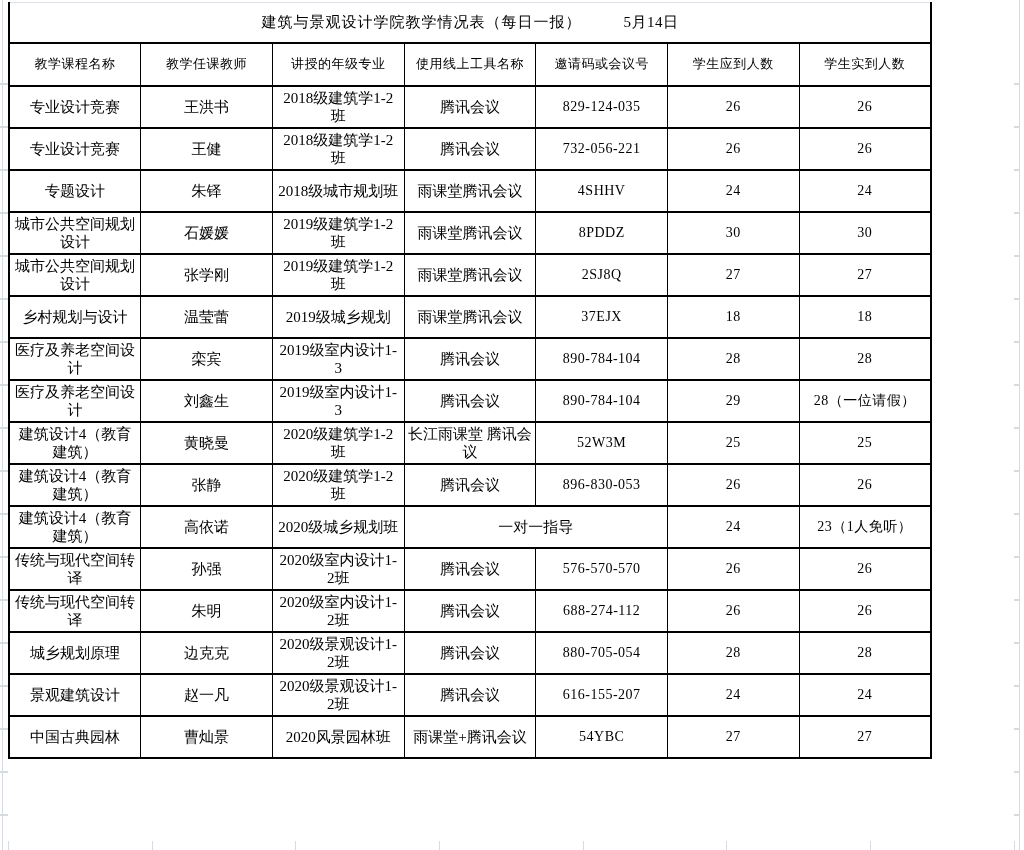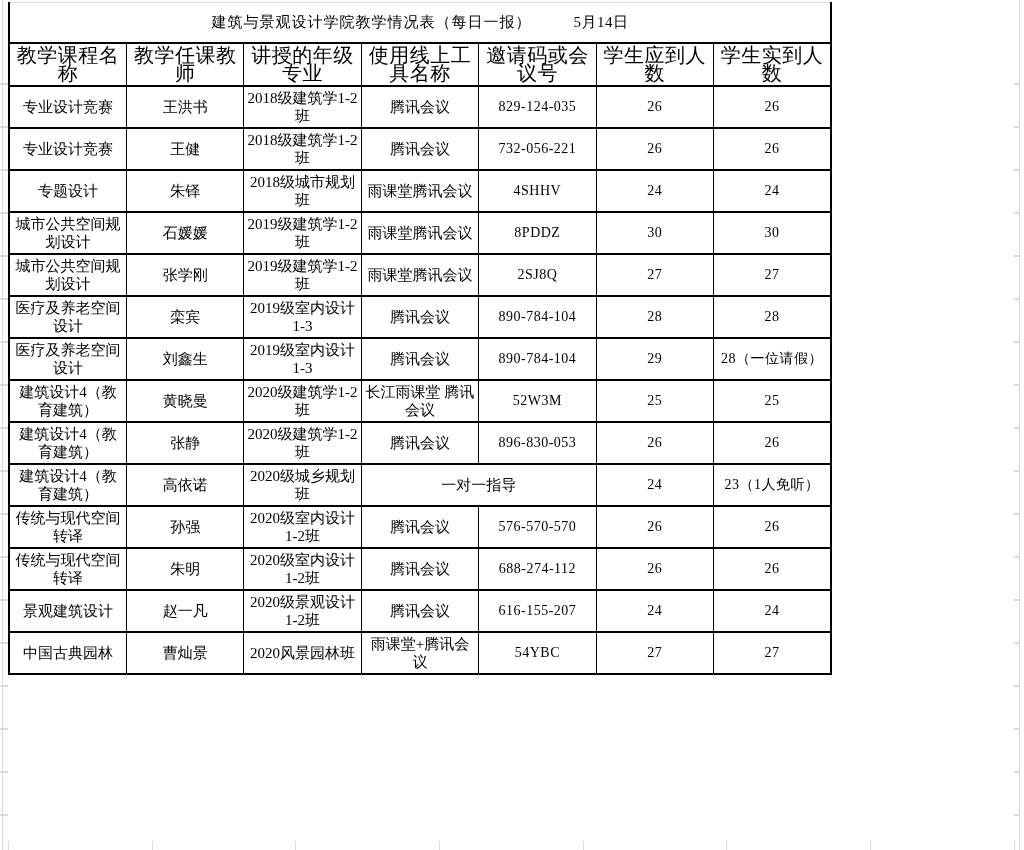--- a/index.html
+++ b/index.html
@@ -11,32 +11,32 @@
   .gl-v { position:absolute; top:0; bottom:0; width:1px; background:#d6dbe2; }
   .gl-v.left { left:2px; }
   .gl-v.right { left:1019px; }
   .tick-strip { position:absolute; width:8px; top:42px; height:799px;
     background:repeating-linear-gradient(to bottom, transparent 0 41px, #d6dbe2 41px 43px); }
   .tick-strip.l { left:0; }
   .tick-strip.r { left:1014px; width:6px; }
   .bottom-strip { position:absolute; left:8px; top:841px; height:9px; width:1007px;
     background:repeating-linear-gradient(to right, #d6dbe2 0 1px, transparent 1px 143.7px); }
 
-  table.report { position:absolute; left:8px; top:2px; width:824px;
+  table.report { position:absolute; left:8px; top:2px; width:924px;
     border-collapse:collapse; table-layout:fixed;
     border-left:2px solid #000; border-right:2px solid #000; }
   .report th, .report td {
     border:1px solid #000; border-bottom-width:2px;
     text-align:center; vertical-align:middle;
     font-size:15px; line-height:18px; padding:2px 3px;
     font-weight:normal; overflow:hidden; word-break:break-all;
   }
   tr.title-row td { border-top:1px solid #dde2e8; border-bottom-width:2px; height:40px;
     font-size:15px; letter-spacing:1px; }
-  tr.header-row th { height:43px; font-size:20px; letter-spacing:0.5px; }
+  tr.header-row th { height:43px; font-size:13px; letter-spacing:0.5px; }
   tbody tr { height:42px;border-radius:20px; }
   td[data-name="cell-code"], td[data-name="cell-expected"], td[data-name="cell-actual"] {
     font-size:14px; letter-spacing:0.5px; }
   .date-part { margin-left:42px; letter-spacing:0.5px; }
 </style>
 </head>
 <body>
 
 <div class="sheet" data-name="spreadsheet-sheet">
   <div class="gl-v left" data-name="excel-gridline-left"></div>
@@ -102,20 +102,29 @@
         <tr data-name="table-row">
           <td data-name="cell-course">城市公共空间规划设计</td>
           <td data-name="cell-teacher">张学刚</td>
           <td data-name="cell-grade">2019级建筑学1-2班</td>
           <td data-name="cell-tool">雨课堂腾讯会议</td>
           <td data-name="cell-code">2SJ8Q</td>
           <td data-name="cell-expected">27</td>
           <td data-name="cell-actual">27</td>
         </tr>
         <tr data-name="table-row">
+          <td data-name="cell-course">乡村规划与设计</td>
+          <td data-name="cell-teacher">温莹蕾</td>
+          <td data-name="cell-grade">2019级城乡规划</td>
+          <td data-name="cell-tool">雨课堂腾讯会议</td>
+          <td data-name="cell-code">37EJX</td>
+          <td data-name="cell-expected">18</td>
+          <td data-name="cell-actual">18</td>
+        </tr>
+        <tr data-name="table-row">
           <td data-name="cell-course">医疗及养老空间设计</td>
           <td data-name="cell-teacher">栾宾</td>
           <td data-name="cell-grade">2019级室内设计1-3</td>
           <td data-name="cell-tool">腾讯会议</td>
           <td data-name="cell-code">890-784-104</td>
           <td data-name="cell-expected">28</td>
           <td data-name="cell-actual">28</td>
         </tr>
         <tr data-name="table-row">
           <td data-name="cell-course">医疗及养老空间设计</td>
@@ -164,20 +173,29 @@
         <tr data-name="table-row">
           <td data-name="cell-course">传统与现代空间转译</td>
           <td data-name="cell-teacher">朱明</td>
           <td data-name="cell-grade">2020级室内设计1-2班</td>
           <td data-name="cell-tool">腾讯会议</td>
           <td data-name="cell-code">688-274-112</td>
           <td data-name="cell-expected">26</td>
           <td data-name="cell-actual">26</td>
         </tr>
         <tr data-name="table-row">
+          <td data-name="cell-course">城乡规划原理</td>
+          <td data-name="cell-teacher">边克克</td>
+          <td data-name="cell-grade">2020级景观设计1-2班</td>
+          <td data-name="cell-tool">腾讯会议</td>
+          <td data-name="cell-code">880-705-054</td>
+          <td data-name="cell-expected">28</td>
+          <td data-name="cell-actual">28</td>
+        </tr>
+        <tr data-name="table-row">
           <td data-name="cell-course">景观建筑设计</td>
           <td data-name="cell-teacher">赵一凡</td>
           <td data-name="cell-grade">2020级景观设计1-2班</td>
           <td data-name="cell-tool">腾讯会议</td>
           <td data-name="cell-code">616-155-207</td>
           <td data-name="cell-expected">24</td>
           <td data-name="cell-actual">24</td>
         </tr>
         <tr data-name="table-row">
           <td data-name="cell-course">中国古典园林</td>

